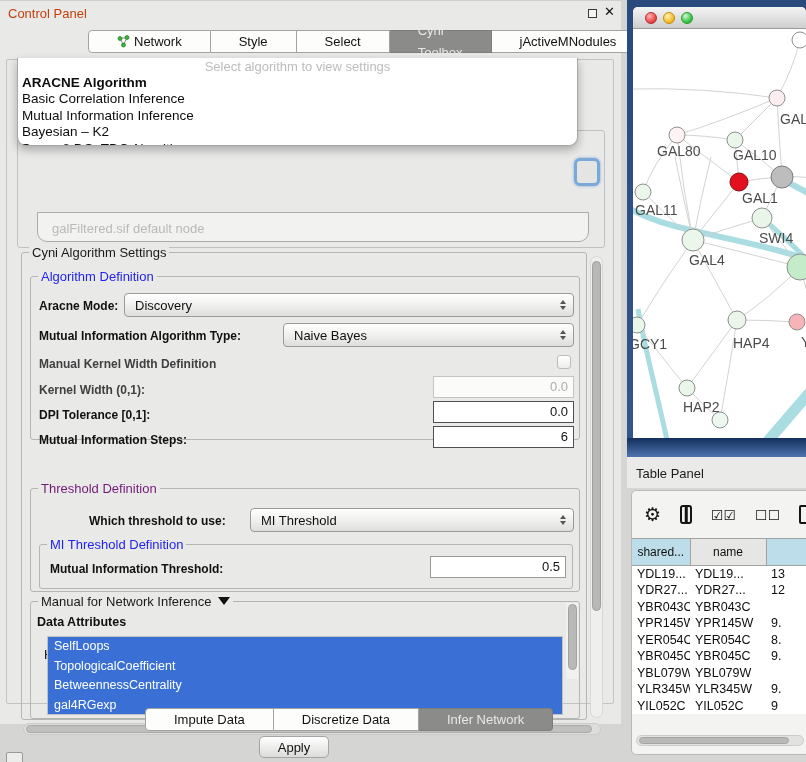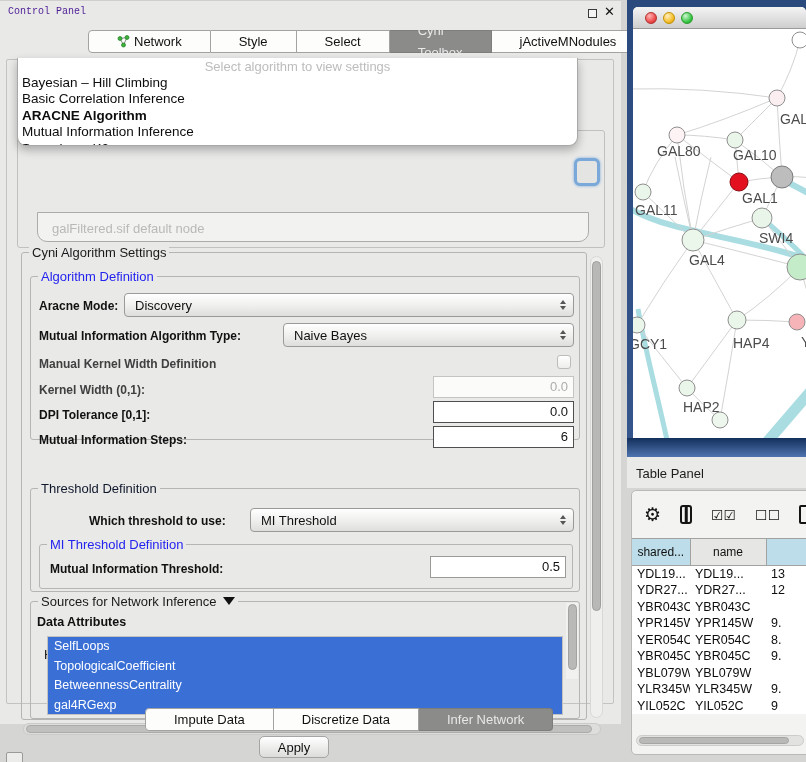--- a/index.html
+++ b/index.html
@@ -3,21 +3,21 @@
 <meta charset="utf-8">
 <style>
   * { margin:0; padding:0; box-sizing:border-box; }
   html,body { width:806px; height:762px; overflow:hidden; }
   body { background:#d5d5d4; font-family:"Liberation Sans","DejaVu Sans",sans-serif; font-size:13px; color:#1a1a1a; position:relative; }
   .abs { position:absolute; }
 
   
   #control-panel { left:0; top:7; width:621px; height:724px; background:#e9e9e8; border-top:1px solid #cfcfce; }
   #cp-titlebar { left:0; top:0; width:100%; height:24px; }
-  #cp-title { left:8px; top:5px; font-size:10px; color:#4c1d95;font-family:Liberation Mono, monospace; }
+  #cp-title { left:8px; top:5px; font-size:13px; color:#c2410c; }
   #cp-float { right:24px; top:8px; width:9px; height:9px; border:1.5px solid #3a3a3a; background:#f4f4f4; }
   #cp-close { right:6px; top:3px; font-size:13px; font-weight:bold; color:#111; }
 
   
   .tabrow { display:flex; }
   #top-tabs { left:88px; top:29px; }
   .tab { height:23px; line-height:22px; padding:0 28px; background:#fdfdfc; border:1px solid #a3a3a2; border-left:none; font-size:13px; color:#111; display:flex; align-items:center; gap:4px; }
   .tab:first-child { border-left:1px solid #a3a3a2; border-radius:4px 0 0 4px; }
   .tab:last-child { border-radius:0 4px 4px 0; }
   .tab.active { background:#8b8b8a; color:#e8e8e8; border-color:#7e7e7d; }
@@ -34,21 +34,21 @@
   
   #algo-dropdown { left:17px; top:57px; width:561px; height:88px; background:#ffffff; border:1px solid #a8a8a8; border-top:none; border-radius:0 0 9px 9px; box-shadow:0 4px 10px rgba(0,0,0,0.28); z-index:40; overflow:hidden; }
   #algo-placeholder { text-align:center; color:#bcbcbc; font-size:13px; height:17px; line-height:17px; }
   .algo-item { height:16.4px; line-height:16.4px; padding-left:4px; font-size:13.5px; color:#0d0d0d; white-space:nowrap; }
   .algo-item.bold { font-weight:bold; }
 
   
   .group { border:1px solid #b5b5b4; border-radius:3px; }
   .group-title { position:absolute; top:-8px; left:7px; background:#e9e9e8; padding:0 3px; font-size:13px; white-space:nowrap; }
   .t-blue { color:#2323f0; }
-  .t-green { color:#0f172a; }
+  .t-green { color:#701a75; }
 
   #settings-group { left:14px; top:192px; width:566px; height:468px; }
   #algo-def { left:8px; top:23px; width:550px; height:164px; }
   #threshold-group { left:8px; top:235px; width:550px; height:104px; }
   #mi-def { left:8px; top:55px; width:534px; height:45px; }
   #sources-group { left:8px; top:348px; width:550px; height:118px; }
 
   .lbl { position:absolute; font-size:12px; font-weight:bold; color:#111; white-space:nowrap; }
   .lbl.dis { color:#404040; }
 
@@ -221,21 +221,21 @@
         </div>
 
         <div id="mi-def" class="abs group">
           <span class="group-title t-blue">MI Threshold Definition</span>
           <span class="lbl" style="left:10px; top:17px;">Mutual Information Threshold:</span>
           <div class="field" style="left:390px; top:11px; width:136px; border-color:#9a9a99;">0.5</div>
         </div>
       </div>
 
       <div id="sources-group" class="abs group">
-        <span class="group-title"><span>Sources for Network Inference</span><span class="tri-down"></span></span>
+        <span class="group-title"><span>Manual for Network Inference</span><span class="tri-down"></span></span>
         <span class="lbl" style="left:6px; top:13px; font-size:12.5px;">Data Attributes</span>
         <div id="attr-list">
 
             <div class="attr-item">SelfLoops</div>
 
             <div class="attr-item">TopologicalCoefficient</div>
 
             <div class="attr-item">BetweennessCentrality</div>
 
             <div class="attr-item">gal4RGexp</div>
@@ -253,25 +253,24 @@
       <div id="main-hthumb" class="abs"></div>
     </div>
 
     <button id="apply-btn" class="abs">Apply</button>
   </div>
 
   <div id="algo-dropdown" class="abs">
     <div id="algo-placeholder">Select algorithm to view settings</div>
     <div>
 
-        <div class="algo-item">Bayesian – Hill Climbing</div>
+
+        <div class="algo-item bold">ARACNE Algorithm</div>
 
         <div class="algo-item">Basic Correlation Inference</div>
-
-        <div class="algo-item bold">ARACNE Algorithm</div>
 
         <div class="algo-item">Mutual Information Inference</div>
 
         <div class="algo-item">Bayesian – K2</div>
 
         <div class="algo-item">Dream8 DC_TDC Algorithm</div>
       </div>
   </div>
 
   <div id="bottom-tabs" class="abs tabrow">

